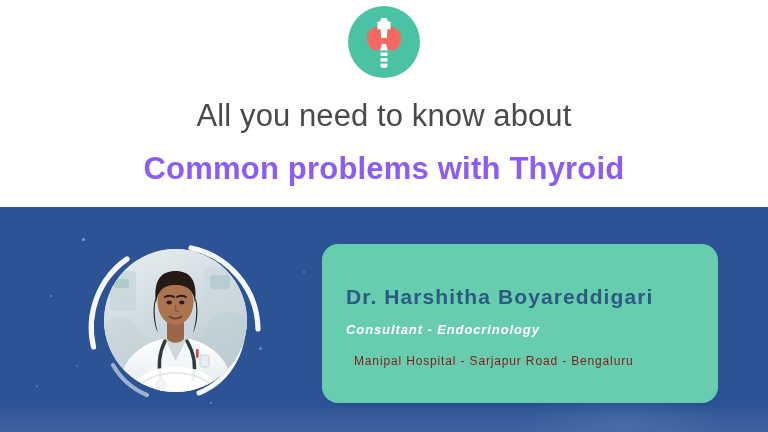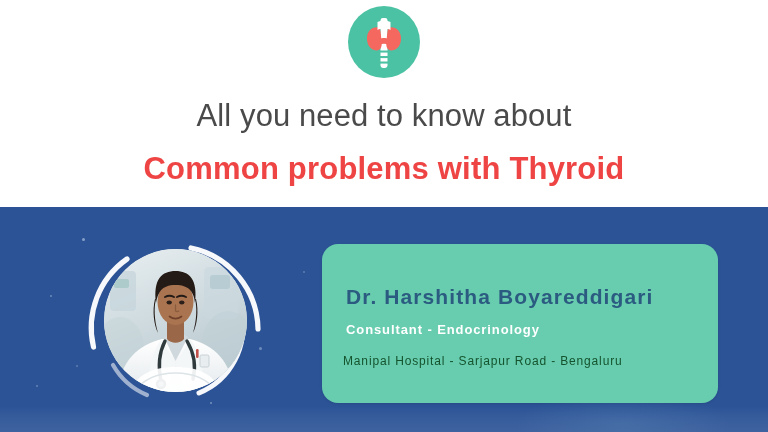--- a/index.html
+++ b/index.html
@@ -68,21 +68,21 @@
   }
   .subheadline {
     position: absolute;
     left: 0;
     top: 148px;
     width: 768px;
     text-align: center;
     font-size: 31px;
     line-height: 42px;
     font-weight: bold;
-    color: #ef4444;
+    color: #8b5cf6;
     letter-spacing: 0.2px;
   }
 
   
   .bottom-section {
     position: absolute;
     left: 0;
     top: 207px;
     width: 768px;
     height: 225px;
@@ -164,28 +164,29 @@
   }
   .doctor-role {
     position: absolute;
     left: 24px;
     top: 78px;
     font-size: 13px;
     font-weight: bold;
     color: #ffffff;
     letter-spacing: 0.9px;
     white-space: nowrap;
+    font-style: italic;
   }
   .doctor-location {
     position: absolute;
-    left: 21px;
+    left: 32px;
     top: 110px;
     font-size: 12px;
     font-weight: normal;
-    color: #14532d;
+    color: #7f1d1d;
     letter-spacing: 0.85px;
     white-space: nowrap;
   }
 </style>
 </head>
 <body>
 
 <div class="slide">
 
   <div class="top-section">

